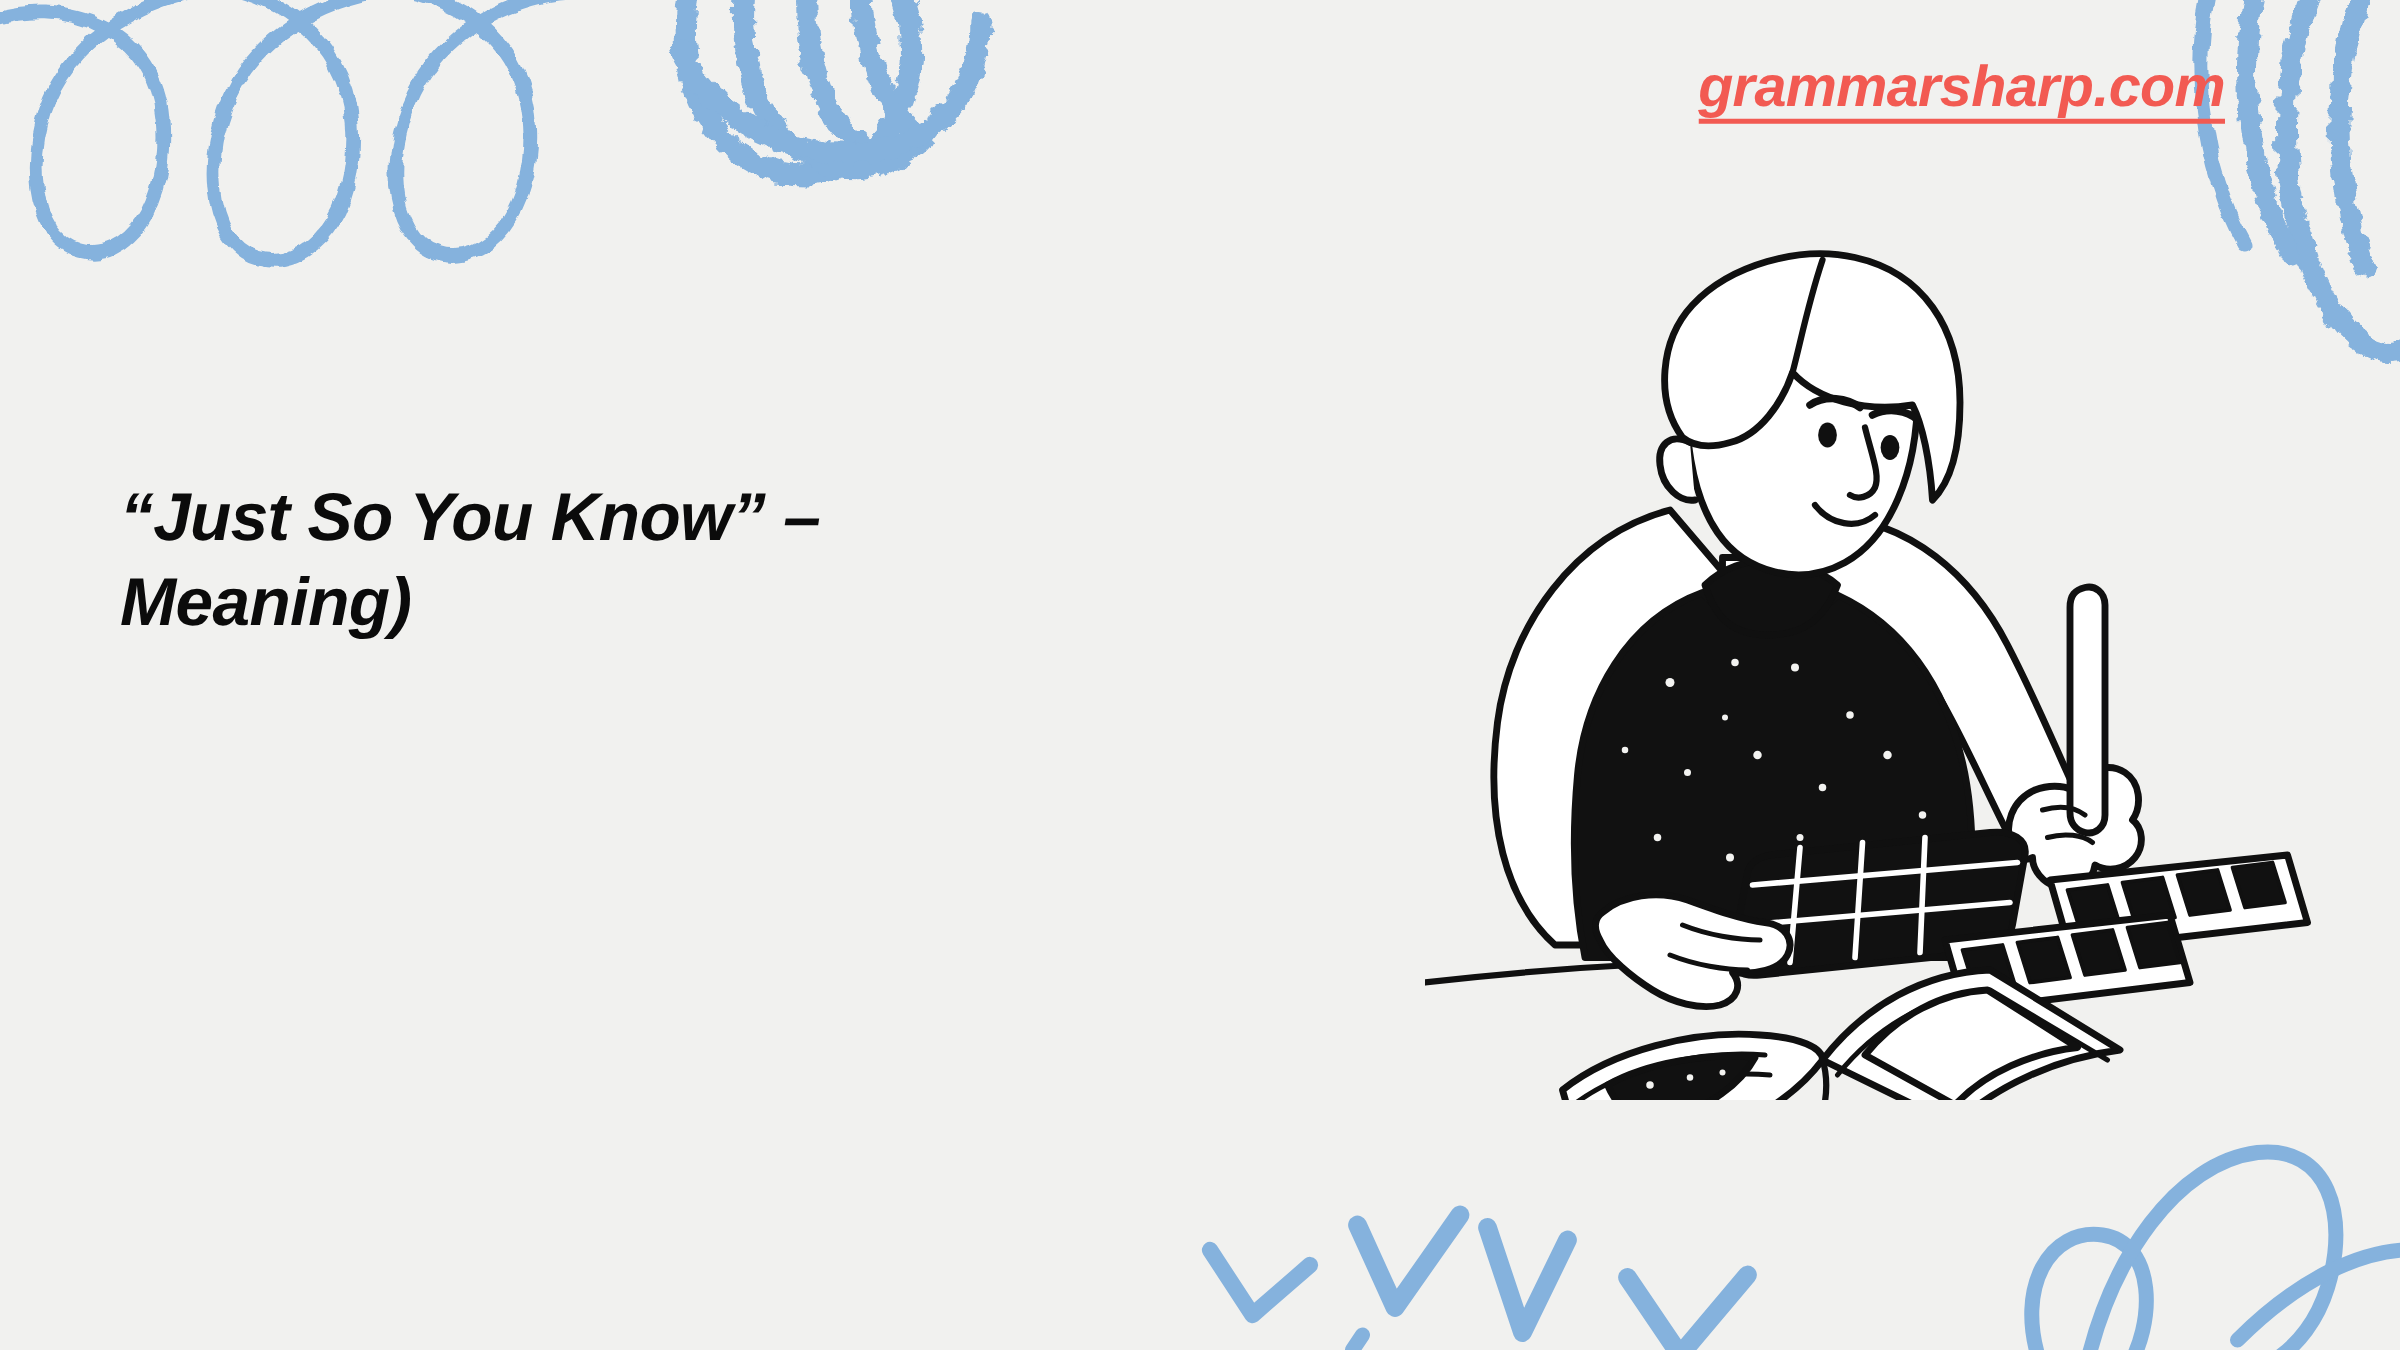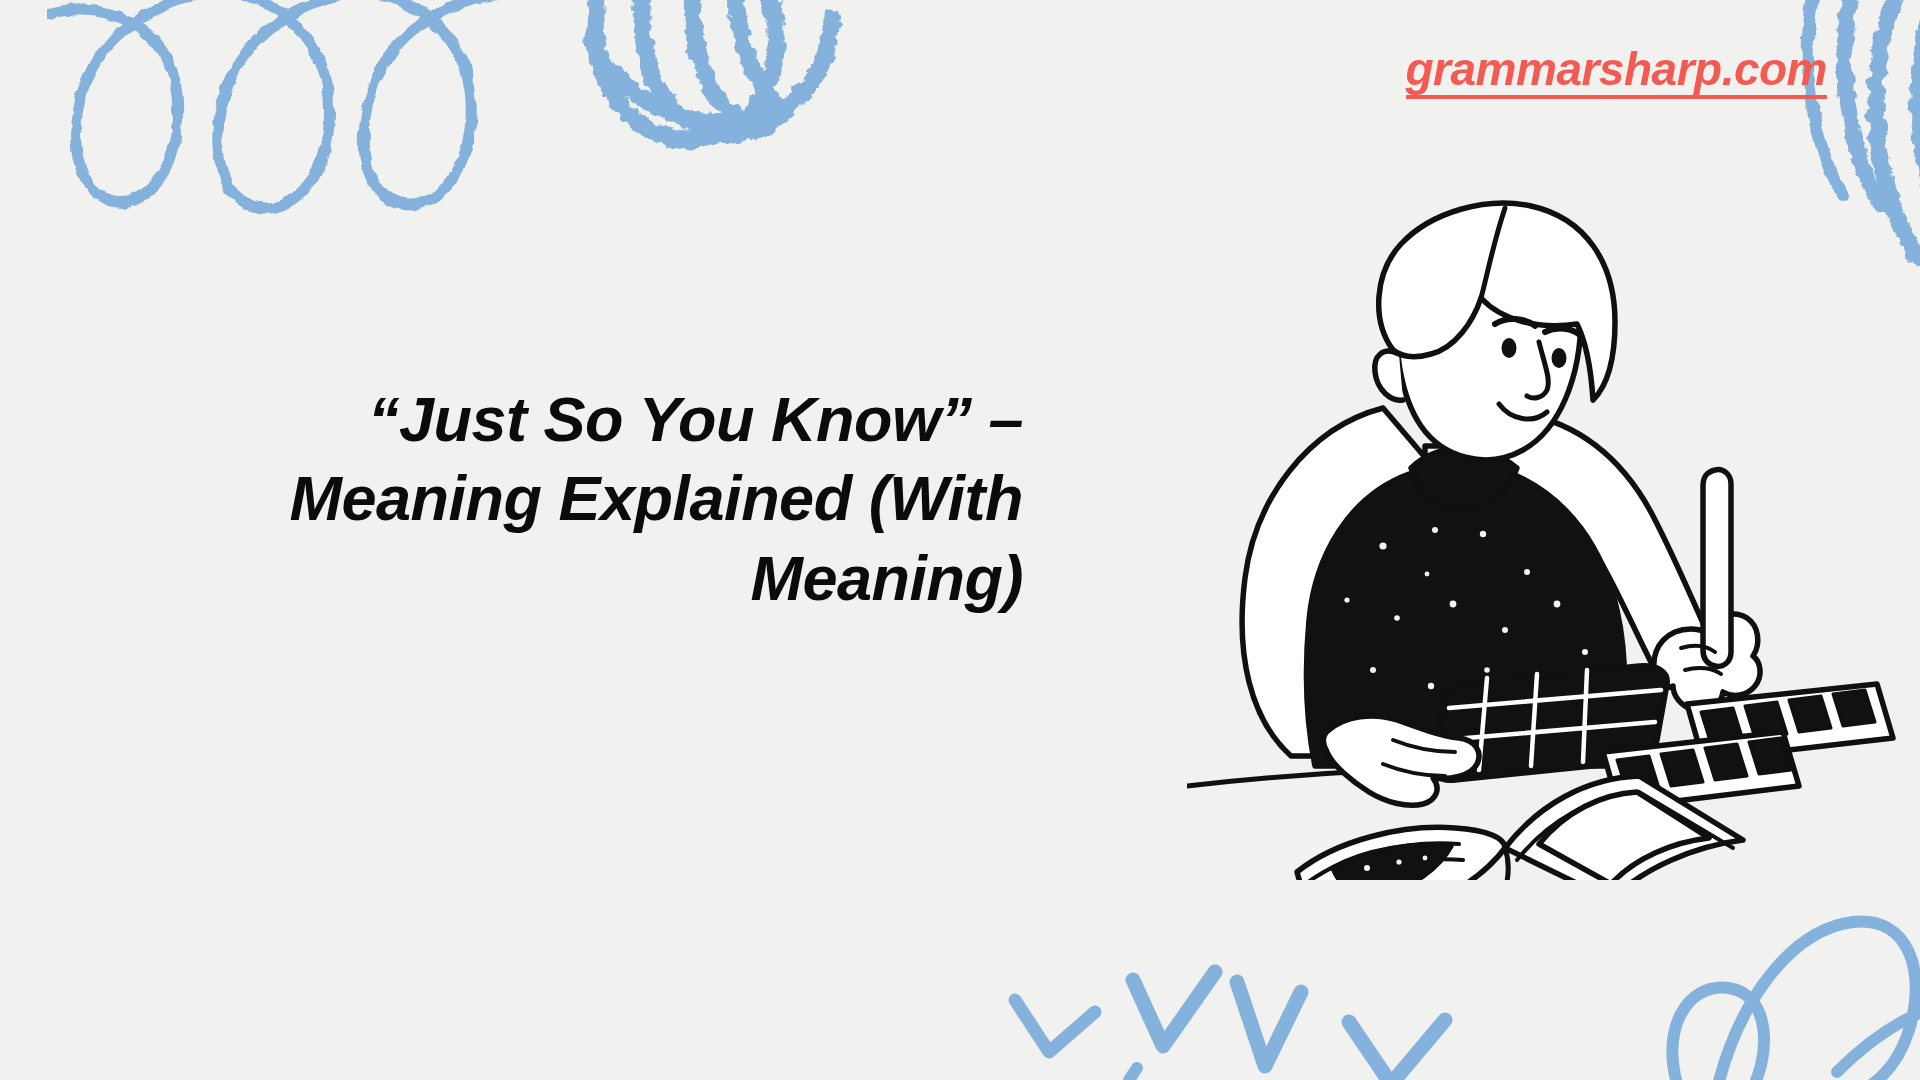--- a/index.html
+++ b/index.html
@@ -10,21 +10,20 @@
     overflow:hidden;
     position:relative;
   }
 
   #canvas {
     position:absolute;
     inset:0;
     width:1647px;
     height:1080px;
     background:#f1f1ef;
-    margin-left:47px;
   }
 
   
   .doodle-layer {
     position:absolute;
     inset:0;
     width:1920px;
     height:1080px;
     pointer-events:none;
   }
@@ -50,27 +49,27 @@
     padding-bottom:2px;
     line-height:1.05;
   }
 
   
   #headline {
     position:absolute;
     left:96px;
     top:380px;
     width:880px;
-    font-size:63px;
+    font-size:54px;
     line-height:1.26;
     font-weight:bold;
     font-style:italic;
     color:#0b0b0b;
     letter-spacing:-0.5px;
-    text-align:right;
+    text-align:left;
   }
   #headline .hl-line { display:block; white-space:nowrap; }
 
   
   #illustration {
     position:absolute;
     left:1140px;
     top:200px;
     width:720px;
     height:680px;
@@ -133,21 +132,20 @@
       </g>
     </svg>
   </div>
 
   <div id="watermark">
     <span class="wm-text">grammarsharp.com</span>
   </div>
 
   <h1 id="headline">
     <span class="hl-line">“Just So You Know” –</span>
-    <span class="hl-line">Meaning Explained (With</span>
     <span class="hl-line">Meaning)</span>
   </h1>
 
   <div id="illustration">
     <svg viewBox="0 0 720 680" xmlns="http://www.w3.org/2000/svg">
       <g fill="#ffffff" stroke="#101010" stroke-width="5.5" stroke-linecap="round" stroke-linejoin="round">
 
         <path d="M 196 208 C 120 228 68 300 58 378 C 48 456 64 520 104 556 L 300 556 L 300 330 Z"></path>
 
         <path d="M 318 212 C 390 216 438 262 466 316 C 492 366 510 412 524 440 L 470 474 C 450 436 430 388 408 352 C 386 316 350 292 312 292 Z"></path>

